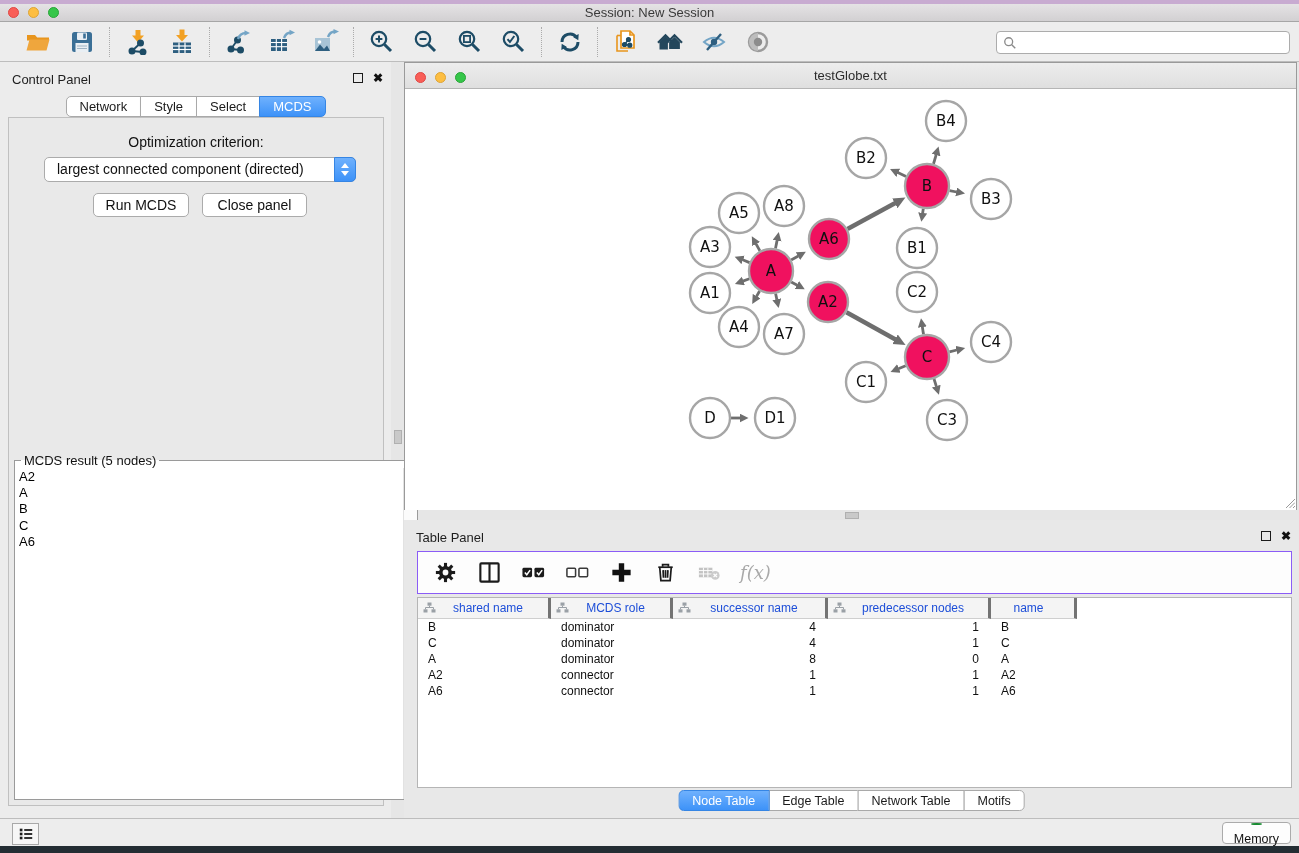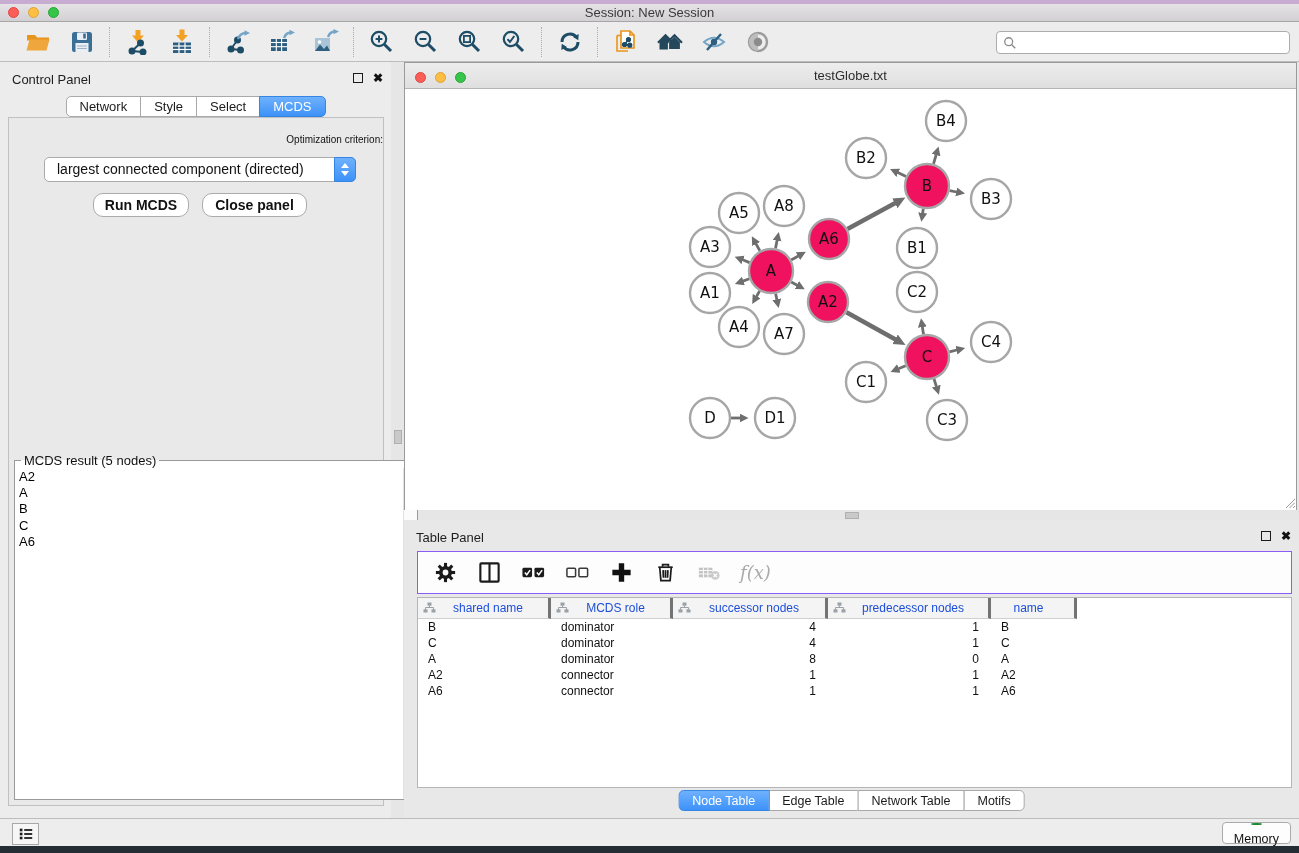--- a/index.html
+++ b/index.html
@@ -40,30 +40,30 @@
   .close-icon { font-size:12px; color:#111; line-height:10px; font-weight:bold; }
   .close-icon::before { content:"\2716"; }
   .seg-tabs { position:absolute; left:50%; transform:translateX(-50%); top:34px; display:flex; z-index:2; }
   .seg-tab { background:#fff; border:1px solid #A9A9A9; padding:0 13px; height:21px; line-height:20px;
     font-size:13px; color:#1b1b1b; margin-left:-1px; white-space:nowrap; }
   .seg-tab:first-child { border-radius:5px 0 0 5px; margin-left:0; }
   .seg-tab:last-child { border-radius:0 5px 5px 0; }
   .seg-tab.active { background:linear-gradient(#6FB1FD,#3D92F8); border-color:#3585E4; color:#fff; z-index:1; }
   .cp-inner { position:absolute; left:8px; top:55px; width:376px; height:689px; background:#E9E9E9;
     border:1px solid #C0C0C0; }
-  .criterion-label { position:absolute; left:0; width:100%; top:16px; text-align:right; font-size:10px; color:#111; }
+  .criterion-label { position:absolute; left:0; width:100%; top:16px; text-align:center; font-size:14px; color:#111; }
   .combo { position:absolute; left:35px; top:39px; width:312px; height:25px; background:#fff;
     border:1px solid #ABABAB; border-radius:5px; font-size:14px; color:#111; line-height:23px; padding-left:12px; }
   .combo-cap { position:absolute; right:-1px; top:-1px; width:22px; height:25px;
     background:linear-gradient(#6FB1FD,#3D92F8); border-radius:0 5px 5px 0; border:1px solid #3585E4;
     display:flex; flex-direction:column; align-items:center; justify-content:center; gap:3px; }
   .chev-up { width:0; height:0; border-left:4px solid transparent; border-right:4px solid transparent; border-bottom:5px solid #fff; }
   .chev-down { width:0; height:0; border-left:4px solid transparent; border-right:4px solid transparent; border-top:5px solid #fff; }
   .cp-btn { position:absolute; top:75px; height:24px; background:#fff; border:1px solid #ABABAB;
-    border-radius:10px; font-size:14px; color:#111; text-align:center; line-height:22px;font-weight:bold; }
+    border-radius:5px; font-size:14px; color:#111; text-align:center; line-height:22px; }
   .btn-run { left:84px; width:96px; }
   .btn-close { left:193px; width:105px; }
   .result-box { position:absolute; left:5px; top:335px; width:404px; height:347px; background:#fff;
     border:1px solid #9A9A9A; }
   .result-box legend { margin-left:6px; padding:0 3px; font-size:13px; color:#111; }
   .result-list { padding:1px 0 0 4px; font-size:13px; line-height:16.2px; color:#000; }
   .result-scroll { position:absolute; right:0; top:0; bottom:0; width:14px; background:#FBFBFB; border-left:1px solid #E2E2E2; }
   .v-divider-handle { position:absolute; left:394px; top:430px; width:8px; height:14px; background:#C9C9C9; border:1px solid #B0B0B0; }
   .h-divider-handle { position:absolute; left:845px; top:512px; width:14px; height:7px; background:#C9C9C9; border:1px solid #B0B0B0; }
 
@@ -572,21 +572,21 @@
           </div>
           <div class="tp-hcell" style="width: 155px;">
             <span class="hier"><svg viewBox="0 0 13 12">
                 <g fill="#9AA0A6">
                   <rect x="4.5" y="0.5" width="4" height="3.2"></rect>
                   <rect x="0.5" y="7.3" width="4" height="3.2"></rect>
                   <rect x="8.5" y="7.3" width="4" height="3.2"></rect>
                 </g>
                 <path d="M6.5 3.7 V5.5 M2.5 7.3 V5.5 H10.5 V7.3" fill="none" stroke="#9AA0A6"></path>
               </svg></span>
-            <span class="hlabel">successor nodes</span>
+            <span class="hlabel">successor name</span>
           </div>
           <div class="tp-hcell" style="width: 163px;">
             <span class="hier"><svg viewBox="0 0 13 12">
                 <g fill="#9AA0A6">
                   <rect x="4.5" y="0.5" width="4" height="3.2"></rect>
                   <rect x="0.5" y="7.3" width="4" height="3.2"></rect>
                   <rect x="8.5" y="7.3" width="4" height="3.2"></rect>
                 </g>
                 <path d="M6.5 3.7 V5.5 M2.5 7.3 V5.5 H10.5 V7.3" fill="none" stroke="#9AA0A6"></path>
               </svg></span>

